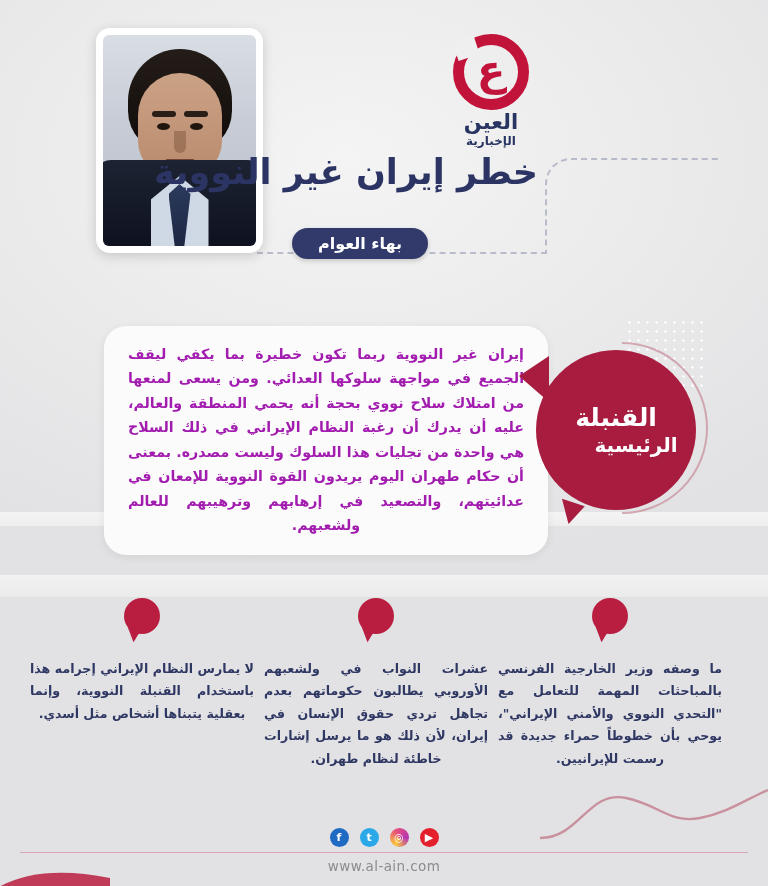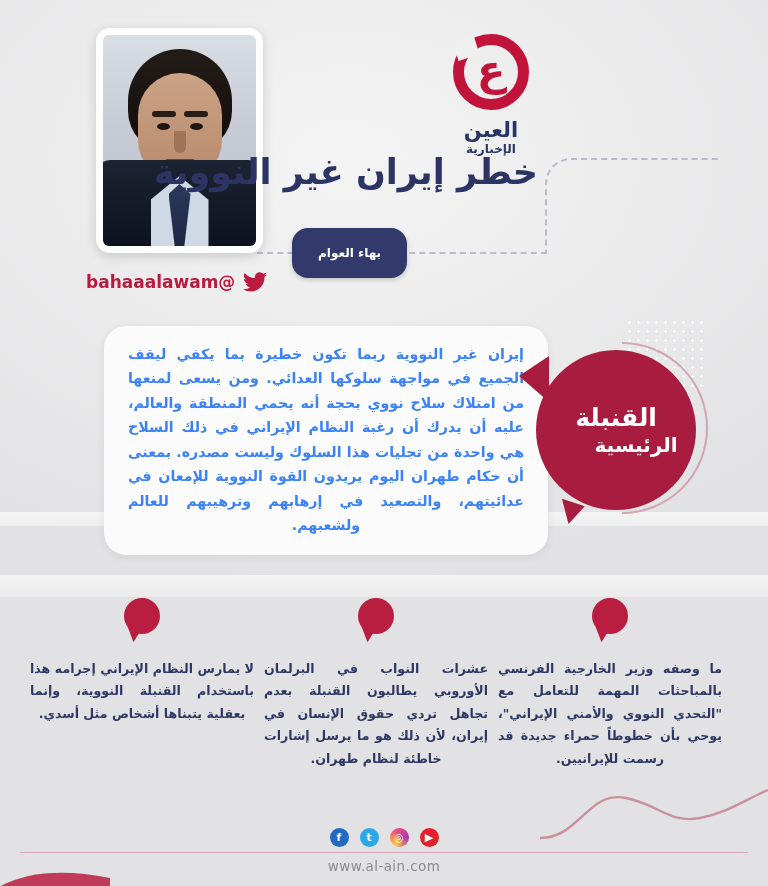--- a/index.html
+++ b/index.html
@@ -91,50 +91,50 @@
     position:absolute; inset:0; border-radius:50%;
     border:11px solid #c2143a;
     clip-path:polygon(0 0,100% 0,100% 100%,0 100%, 0 0);
   }
   .logo-gap{ position:absolute; left:2px; top:4px; width:22px; height:20px;
              background:#efefef; transform:rotate(-18deg); }
   .logo-ayn{
     position:absolute; left:50%; top:50%; transform:translate(-50%,-52%);
     font-size:42px; font-weight:bold; color:#c2143a; line-height:1;
   }
-  .logo-word{ margin-top:8px; font-size:21px; font-weight:bold; color:#283563; letter-spacing:-.5px; }
+  .logo-word{ margin-top:0; font-size:21px; font-weight:bold; color:#283563; letter-spacing:-.5px; }
   .logo-sub{ font-size:12px; font-weight:bold; color:#283563; letter-spacing:1px; }
 
   .title{
     position:absolute; right:230px; top:152px; width:420px;
     text-align:right; font-size:35px; font-weight:bold;
     color:#2b3463; letter-spacing:-.5px; line-height:1.15;
   }
   .author-badge{
-    position:absolute; left:292px; top:228px; padding:18px 26px;
+    position:absolute; left:292px; top:228px; padding:6px 26px;
     background:#313a6b; color:#fff; border-radius:16px;
-    font-size:12px; font-weight:bold;
+    font-size:16px; font-weight:bold;
     box-shadow:0 2px 5px rgba(0,0,0,.18);
   }
   .twitter{
     position:absolute; left:86px; top:272px;
     display:flex; align-items:center; gap:8px;
     color:#bb1a3f; font-size:17px; font-weight:bold;
   }
   .tw-bird{ width:24px; height:20px; }
 
   
   .quote-card{
     position:absolute; left:104px; top:326px; width:444px;
     background:#fbfbfb; border-radius:22px;
     padding:16px 24px 18px 24px;
     box-shadow:0 2px 10px rgba(0,0,0,.07);
   }
   .quote-text{
-    color:#3b82f6; font-size:14.2px; font-weight:bold;
+    color:#a21caf; font-size:14.2px; font-weight:bold;
     line-height:1.72; text-align:justify; text-align-last:center;
   }
 
   .idea-bubble{
     position:absolute; left:536px; top:350px; width:160px; height:160px;
   }
   .idea-circle{
     position:absolute; inset:0; border-radius:50%;
     background:#a81d3f;
     display:flex; flex-direction:column; align-items:center; justify-content:center;
@@ -249,26 +249,20 @@
       <div class="logo-ayn">ع</div>
     </div>
     <div class="logo-word">العين</div>
     <div class="logo-sub">الإخبارية</div>
   </div>
 
   <div class="title">خطر إيران غير النووية</div>
 
   <div class="author-badge">بهاء العوام</div>
 
-  <div class="twitter">
-    <svg class="tw-bird" viewBox="0 0 24 20">
-      <path fill="#bb1a3f" d="M24 2.4c-.9.4-1.8.7-2.8.8 1-.6 1.8-1.6 2.2-2.7-1 .6-2 1-3.1 1.2A4.9 4.9 0 0 0 11.9 5c0 .4 0 .8.1 1.1A13.9 13.9 0 0 1 1.7.9 4.9 4.9 0 0 0 3.2 7.4c-.8 0-1.5-.2-2.2-.6v.1c0 2.4 1.7 4.3 3.9 4.8-.4.1-.8.2-1.3.2-.3 0-.6 0-.9-.1.6 1.9 2.4 3.3 4.5 3.4A9.9 9.9 0 0 1 0 17.3 13.9 13.9 0 0 0 7.5 19.5c9.1 0 14-7.5 14-14v-.6c1-.7 1.8-1.6 2.5-2.5z"></path>
-    </svg>
-    <span>@bahaaalawam</span>
-  </div>
 
   <div class="quote-card">
     <div class="quote-text">إيران غير النووية ربما تكون خطيرة بما يكفي ليقف الجميع في مواجهة سلوكها العدائي. ومن يسعى لمنعها من امتلاك سلاح نووي بحجة أنه يحمي المنطقة والعالم، عليه أن يدرك أن رغبة النظام الإيراني في ذلك السلاح هي واحدة من تجليات هذا السلوك وليست مصدره. بمعنى أن حكام طهران اليوم يريدون القوة النووية للإمعان في عدائيتهم، والتصعيد في إرهابهم وترهيبهم للعالم ولشعبهم.</div>
   </div>
 
   <div class="idea-bubble">
     <div class="idea-tail"></div>
     <div class="idea-circle">
       <div class="idea-l1">القنبلة</div>
       <div class="idea-l2">الرئيسية</div>
@@ -277,21 +271,21 @@
   </div>
 
 
   <div class="cols">
     <div class="col">
       <div class="bubble"></div>
       <p>لا يمارس النظام الإيراني إجرامه هذا باستخدام القنبلة النووية، وإنما بعقلية يتبناها أشخاص مثل أسدي.</p>
     </div>
     <div class="col">
       <div class="bubble"></div>
-      <p>عشرات النواب في البرلمان الأوروبي يطالبون القنبلة بعدم تجاهل تردي حقوق الإنسان في إيران، لأن ذلك هو ما يرسل إشارات خاطئة لنظام طهران.</p>
+      <p>عشرات النواب في ولشعبهم الأوروبي يطالبون حكوماتهم بعدم تجاهل تردي حقوق الإنسان في إيران، لأن ذلك هو ما يرسل إشارات خاطئة لنظام طهران.</p>
     </div>
     <div class="col">
       <div class="bubble"></div>
       <p>ما وصفه وزير الخارجية الفرنسي بالمباحثات المهمة للتعامل مع "التحدي النووي والأمني الإيراني"، يوحي بأن خطوطاً حمراء جديدة قد رسمت للإيرانيين.</p>
     </div>
   </div>
 
   <div class="socials">
     <a class="sic s-yt">
         <span>▶</span>

